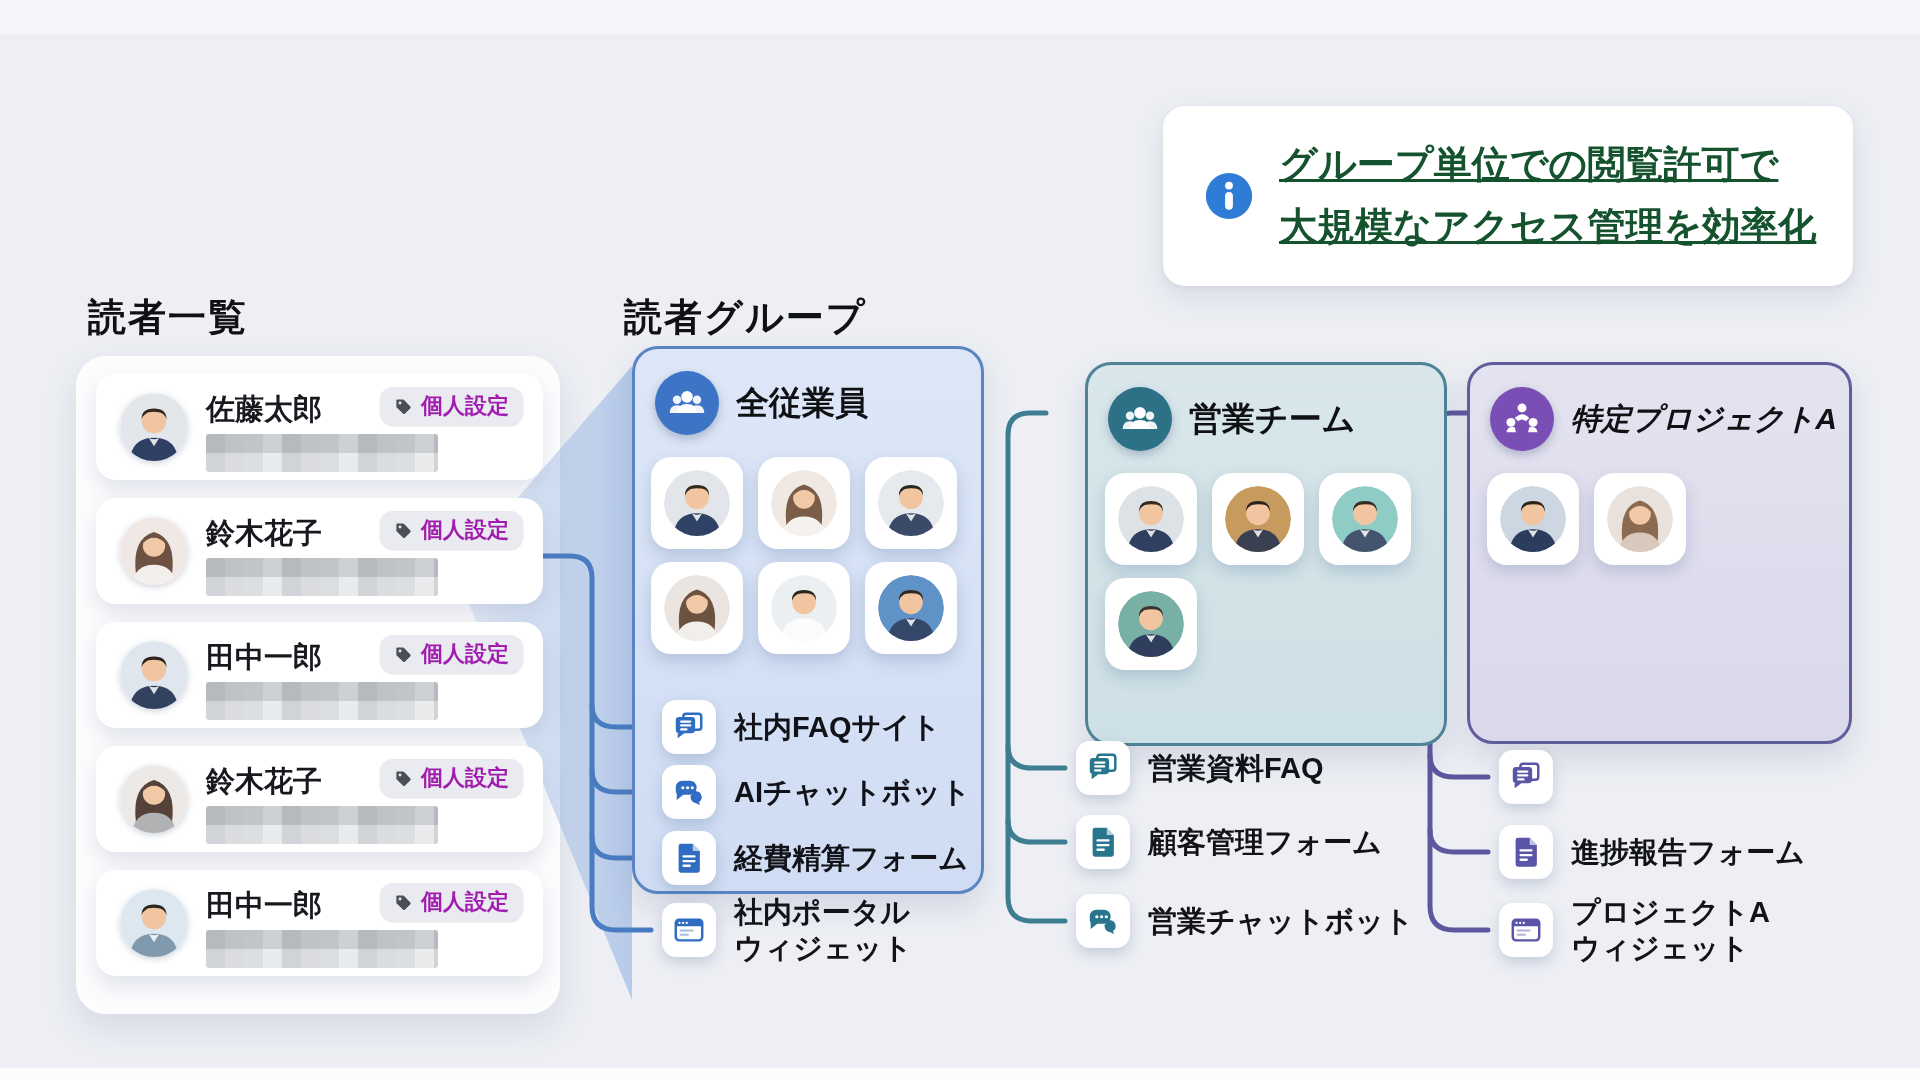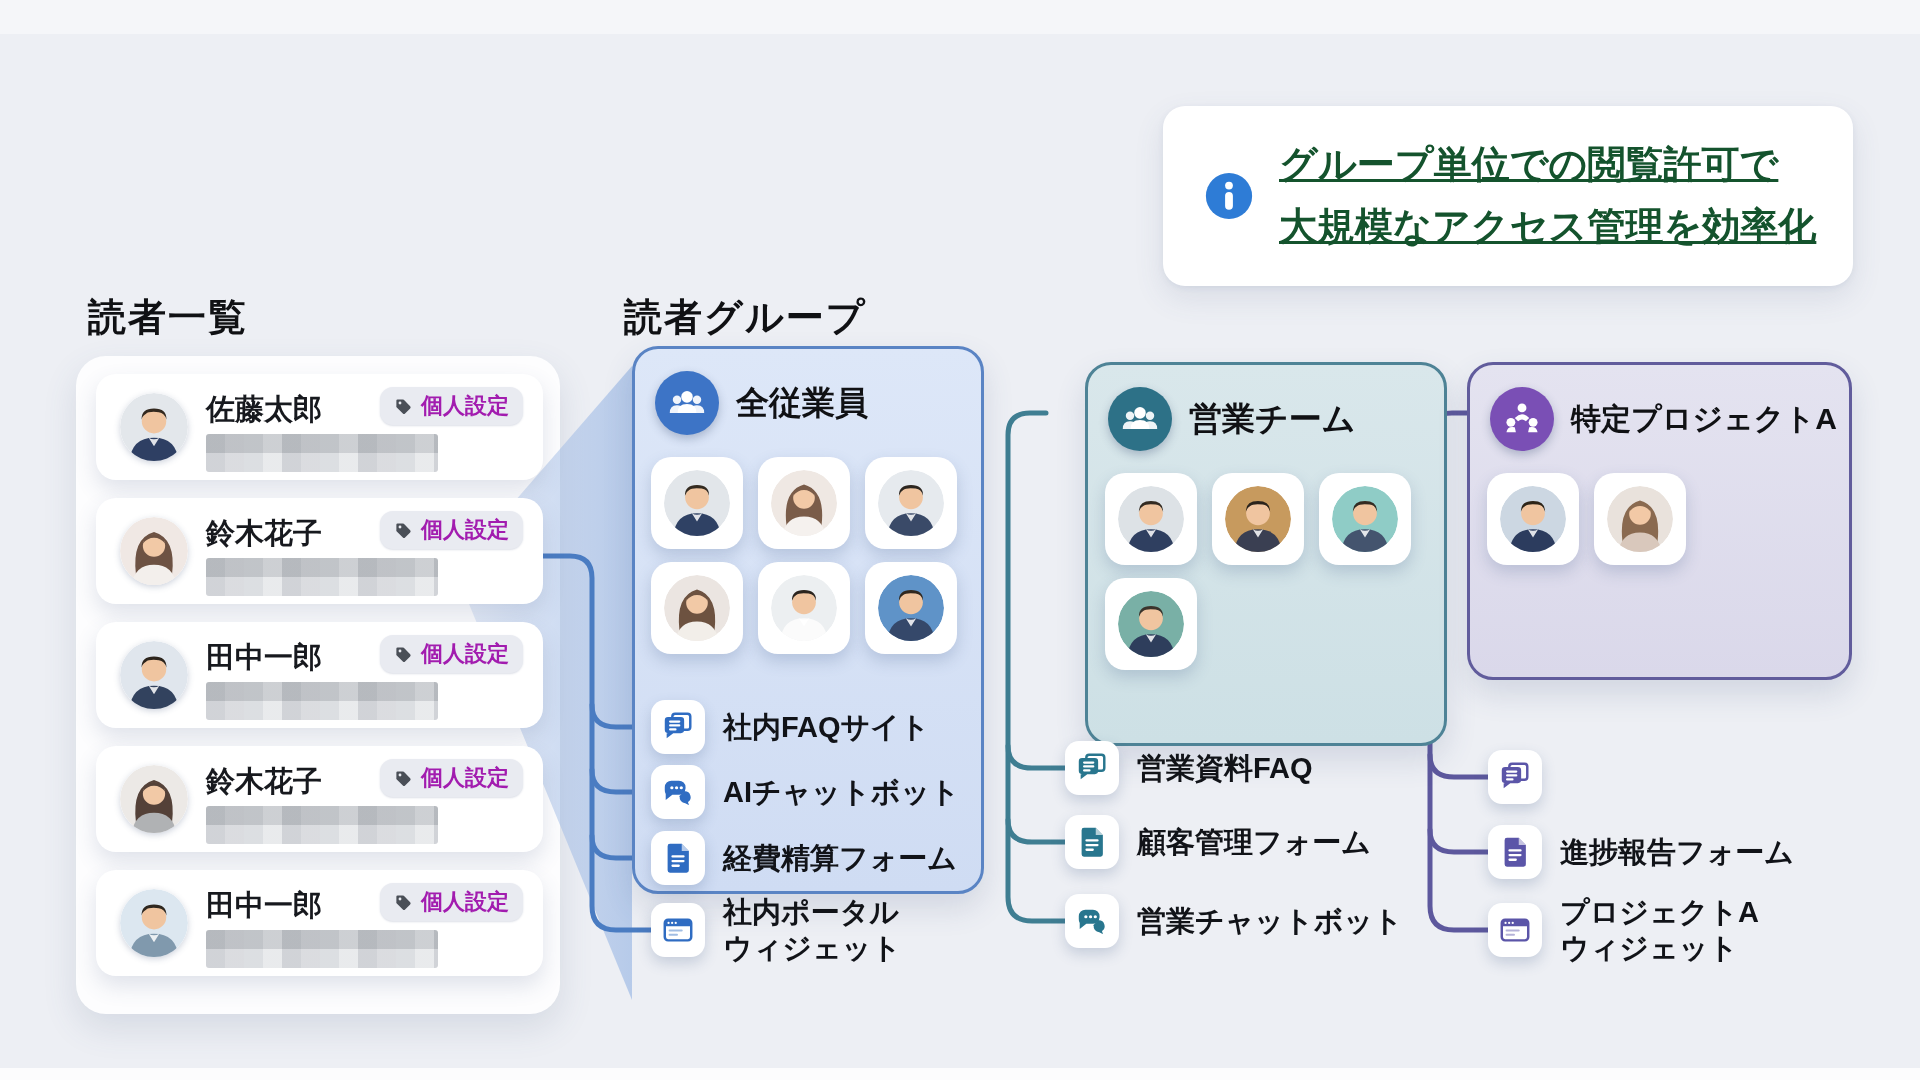--- a/index.html
+++ b/index.html
@@ -50,36 +50,36 @@
       repeating-linear-gradient(90deg, #cbced3 0 19px, #dee0e4 19px 38px);
   }
 
   
   #wires{position:absolute;left:0;top:0;z-index:3;pointer-events:none;}
 
   
   .gcard{position:absolute;border-radius:26px;z-index:4;box-sizing:border-box;box-shadow:0 14px 30px rgba(70,90,130,.16);}
   .gcard.g1{left:632px;top:346px;width:352px;height:548px;background:linear-gradient(180deg,#dde7f8,#cfdcf3);border:3px solid #5a84c4;}
   .gcard.g2{left:1045px;top:362px;width:362px;height:384px;background:linear-gradient(180deg,#d9e7eb,#cde0e5);border:3px solid #4e8396;margin-left:40px;}
-  .gcard.g3{left:1467px;top:362px;width:385px;height:318px;background:linear-gradient(180deg,#e4e3f0,#dad8ea);border:3px solid #615c9c;}
+  .gcard.g3{left:1467px;top:362px;width:385px;height:382px;background:linear-gradient(180deg,#e4e3f0,#dad8ea);border:3px solid #615c9c;font-style:italic;}
   .ghead{position:absolute;left:20px;top:22px;display:flex;align-items:center;}
   .gicon{width:64px;height:64px;border-radius:50%;display:flex;align-items:center;justify-content:center;box-shadow:0 4px 10px rgba(50,70,110,.3);}
   .g1 .gicon{background:#3d74c6;}
   .g2 .gicon{background:#2d7187;}
   .g3 .gicon{background:#7a4fb5;}
   .gtitle{margin-left:17px;font-size:33px;font-weight:800;color:#101114;}
   .g3 .gtitle{font-size:30px;}
   .tile{
     position:absolute;width:92px;height:92px;background:#fff;border-radius:20px;
     box-shadow:0 7px 16px rgba(60,85,130,.22);display:flex;align-items:center;justify-content:center;
   }
   .tile .photo{width:66px;height:66px;border-radius:50%;overflow:hidden;}
 
   
-  .res{position:absolute;display:flex;align-items:center;z-index:4;height:54px;}
+  .res{position:absolute;display:flex;align-items:center;z-index:4;height:54px;margin-left:11px;}
   .res.two{height:76px;}
   .rtile{
     flex:0 0 54px;height:54px;background:#fff;border-radius:14px;
     box-shadow:0 6px 14px rgba(60,85,130,.22);display:flex;align-items:center;justify-content:center;
   }
   .rlabel{margin-left:18px;font-size:29px;font-weight:800;color:#111318;line-height:1.25;white-space:pre-line;}
   .res.c1 .rtile{color:#2f6cc2;}
   .res.c2 .rtile{color:#28768e;}
   .res.c3 .rtile{color:#5b55a8;}
 

